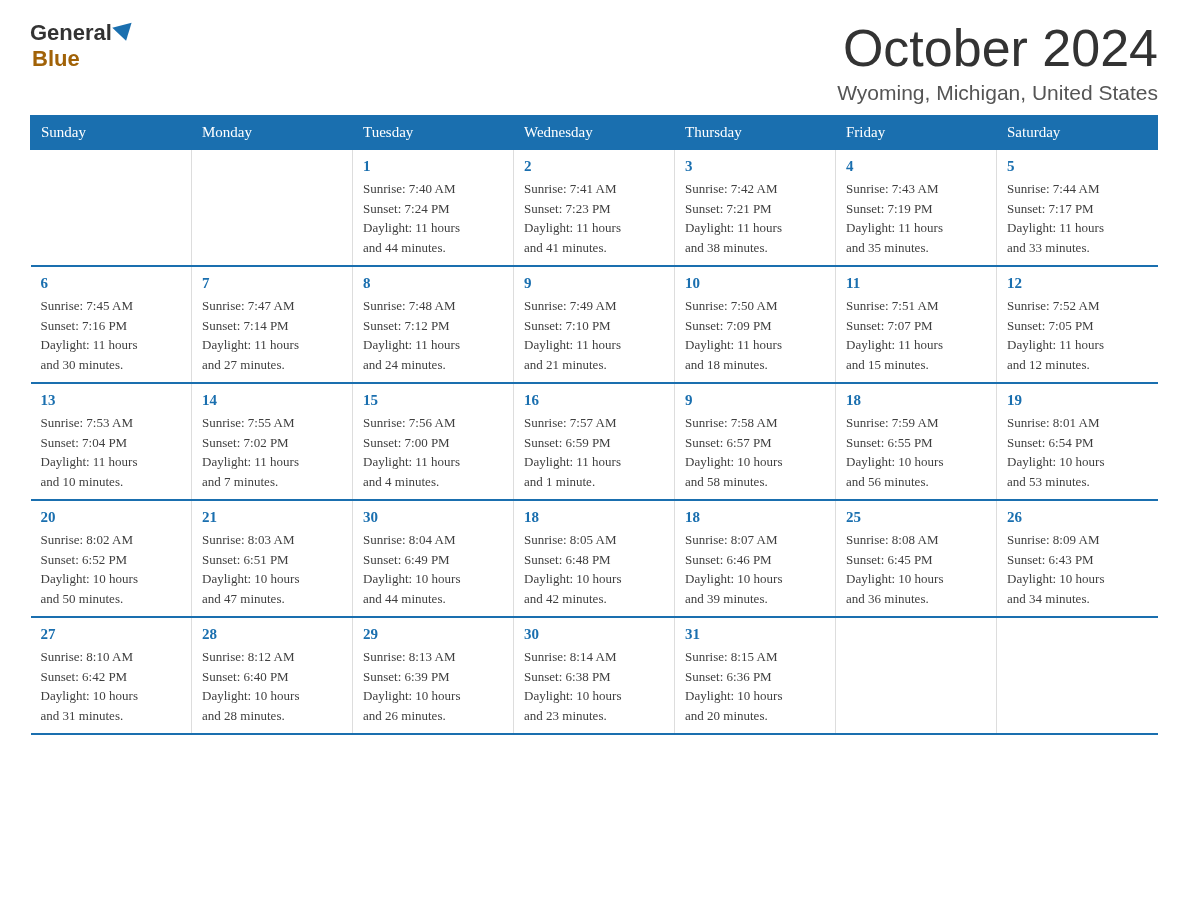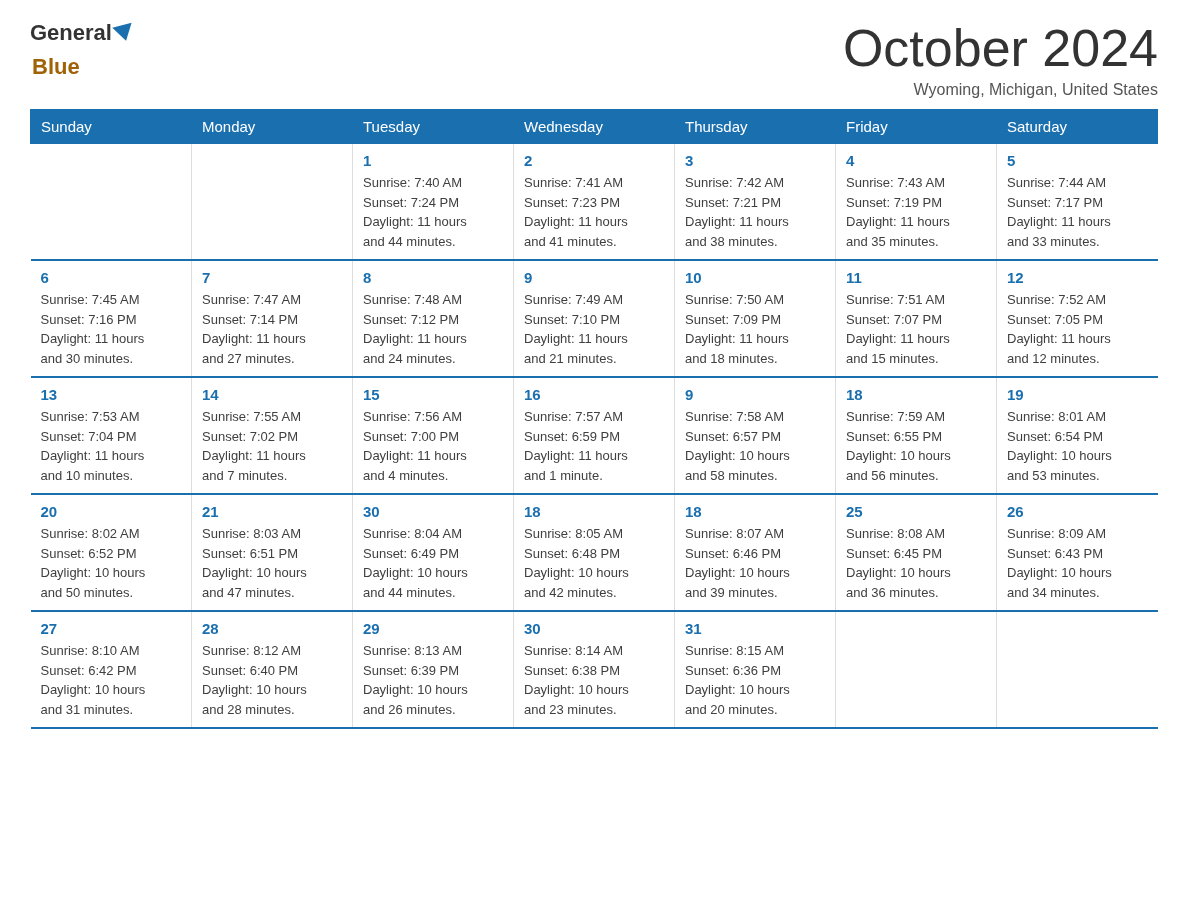--- a/index.html
+++ b/index.html
@@ -13,21 +13,20 @@
     .header {
       display: flex;
       justify-content: space-between;
       align-items: flex-start;
       margin-bottom: 10px;
     }
     .logo {
       display: flex;
       flex-direction: column;
       align-items: flex-start;
-      gap: 8px;
     }
     .logo-text {
       display: flex;
       align-items: center;
       font-size: 22px;
       font-weight: bold;
       color: #333;
     }
     .logo-general { color: #333; font-size: 22px; font-weight: bold; }
     .logo-blue { color: #a16207; font-size: 22px; font-weight: bold; }
@@ -44,28 +43,29 @@
     .title-area {
       text-align: right;
     }
     .month-title {
       font-size: 52px;
       font-weight: normal;
       color: #333;
       line-height: 1.1;
     }
     .location {
-      font-size: 16px;
+      font-size: 21px;
       color: #555;
       margin-top: 4px;
     }
     table {
       width: 100%;
       border-collapse: collapse;
       margin-top: 10px;
+      font-family: Liberation Serif, serif;
     }
     thead tr {
       background-color: #1a6faf;
     }
     thead th {
       color: #fff;
       font-size: 15px;
       font-weight: normal;
       padding: 8px 10px;
       text-align: left;

